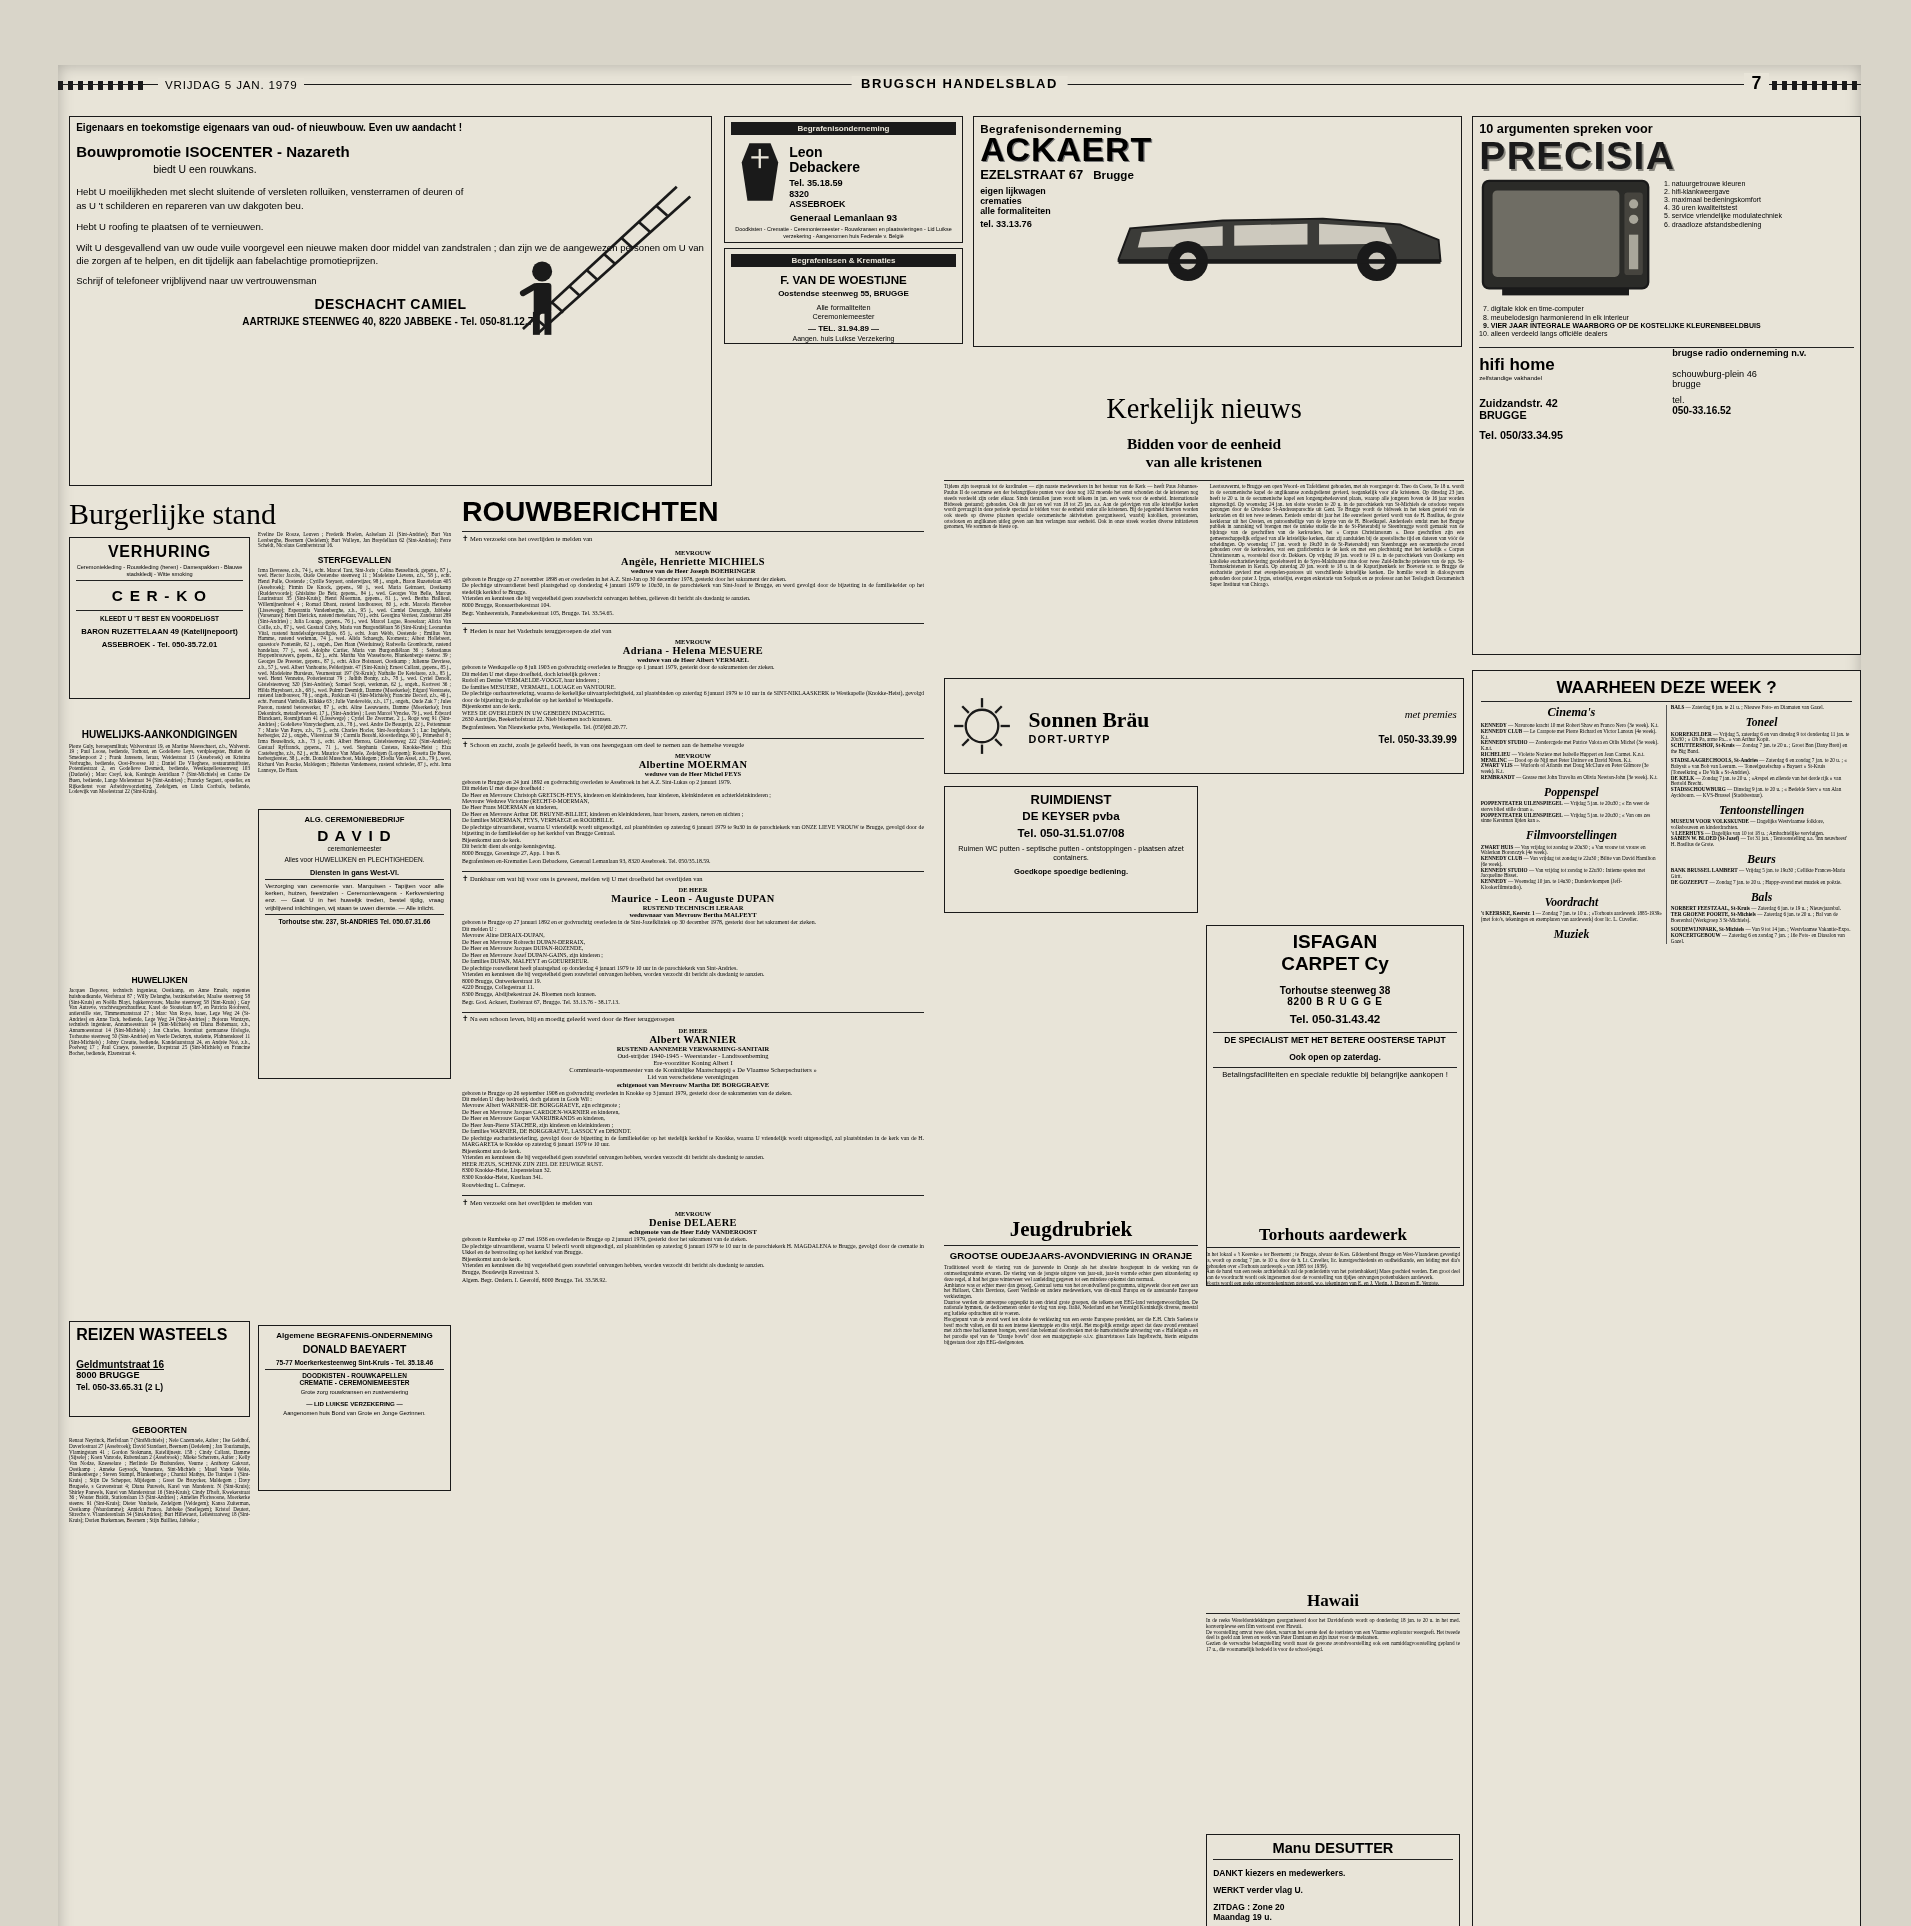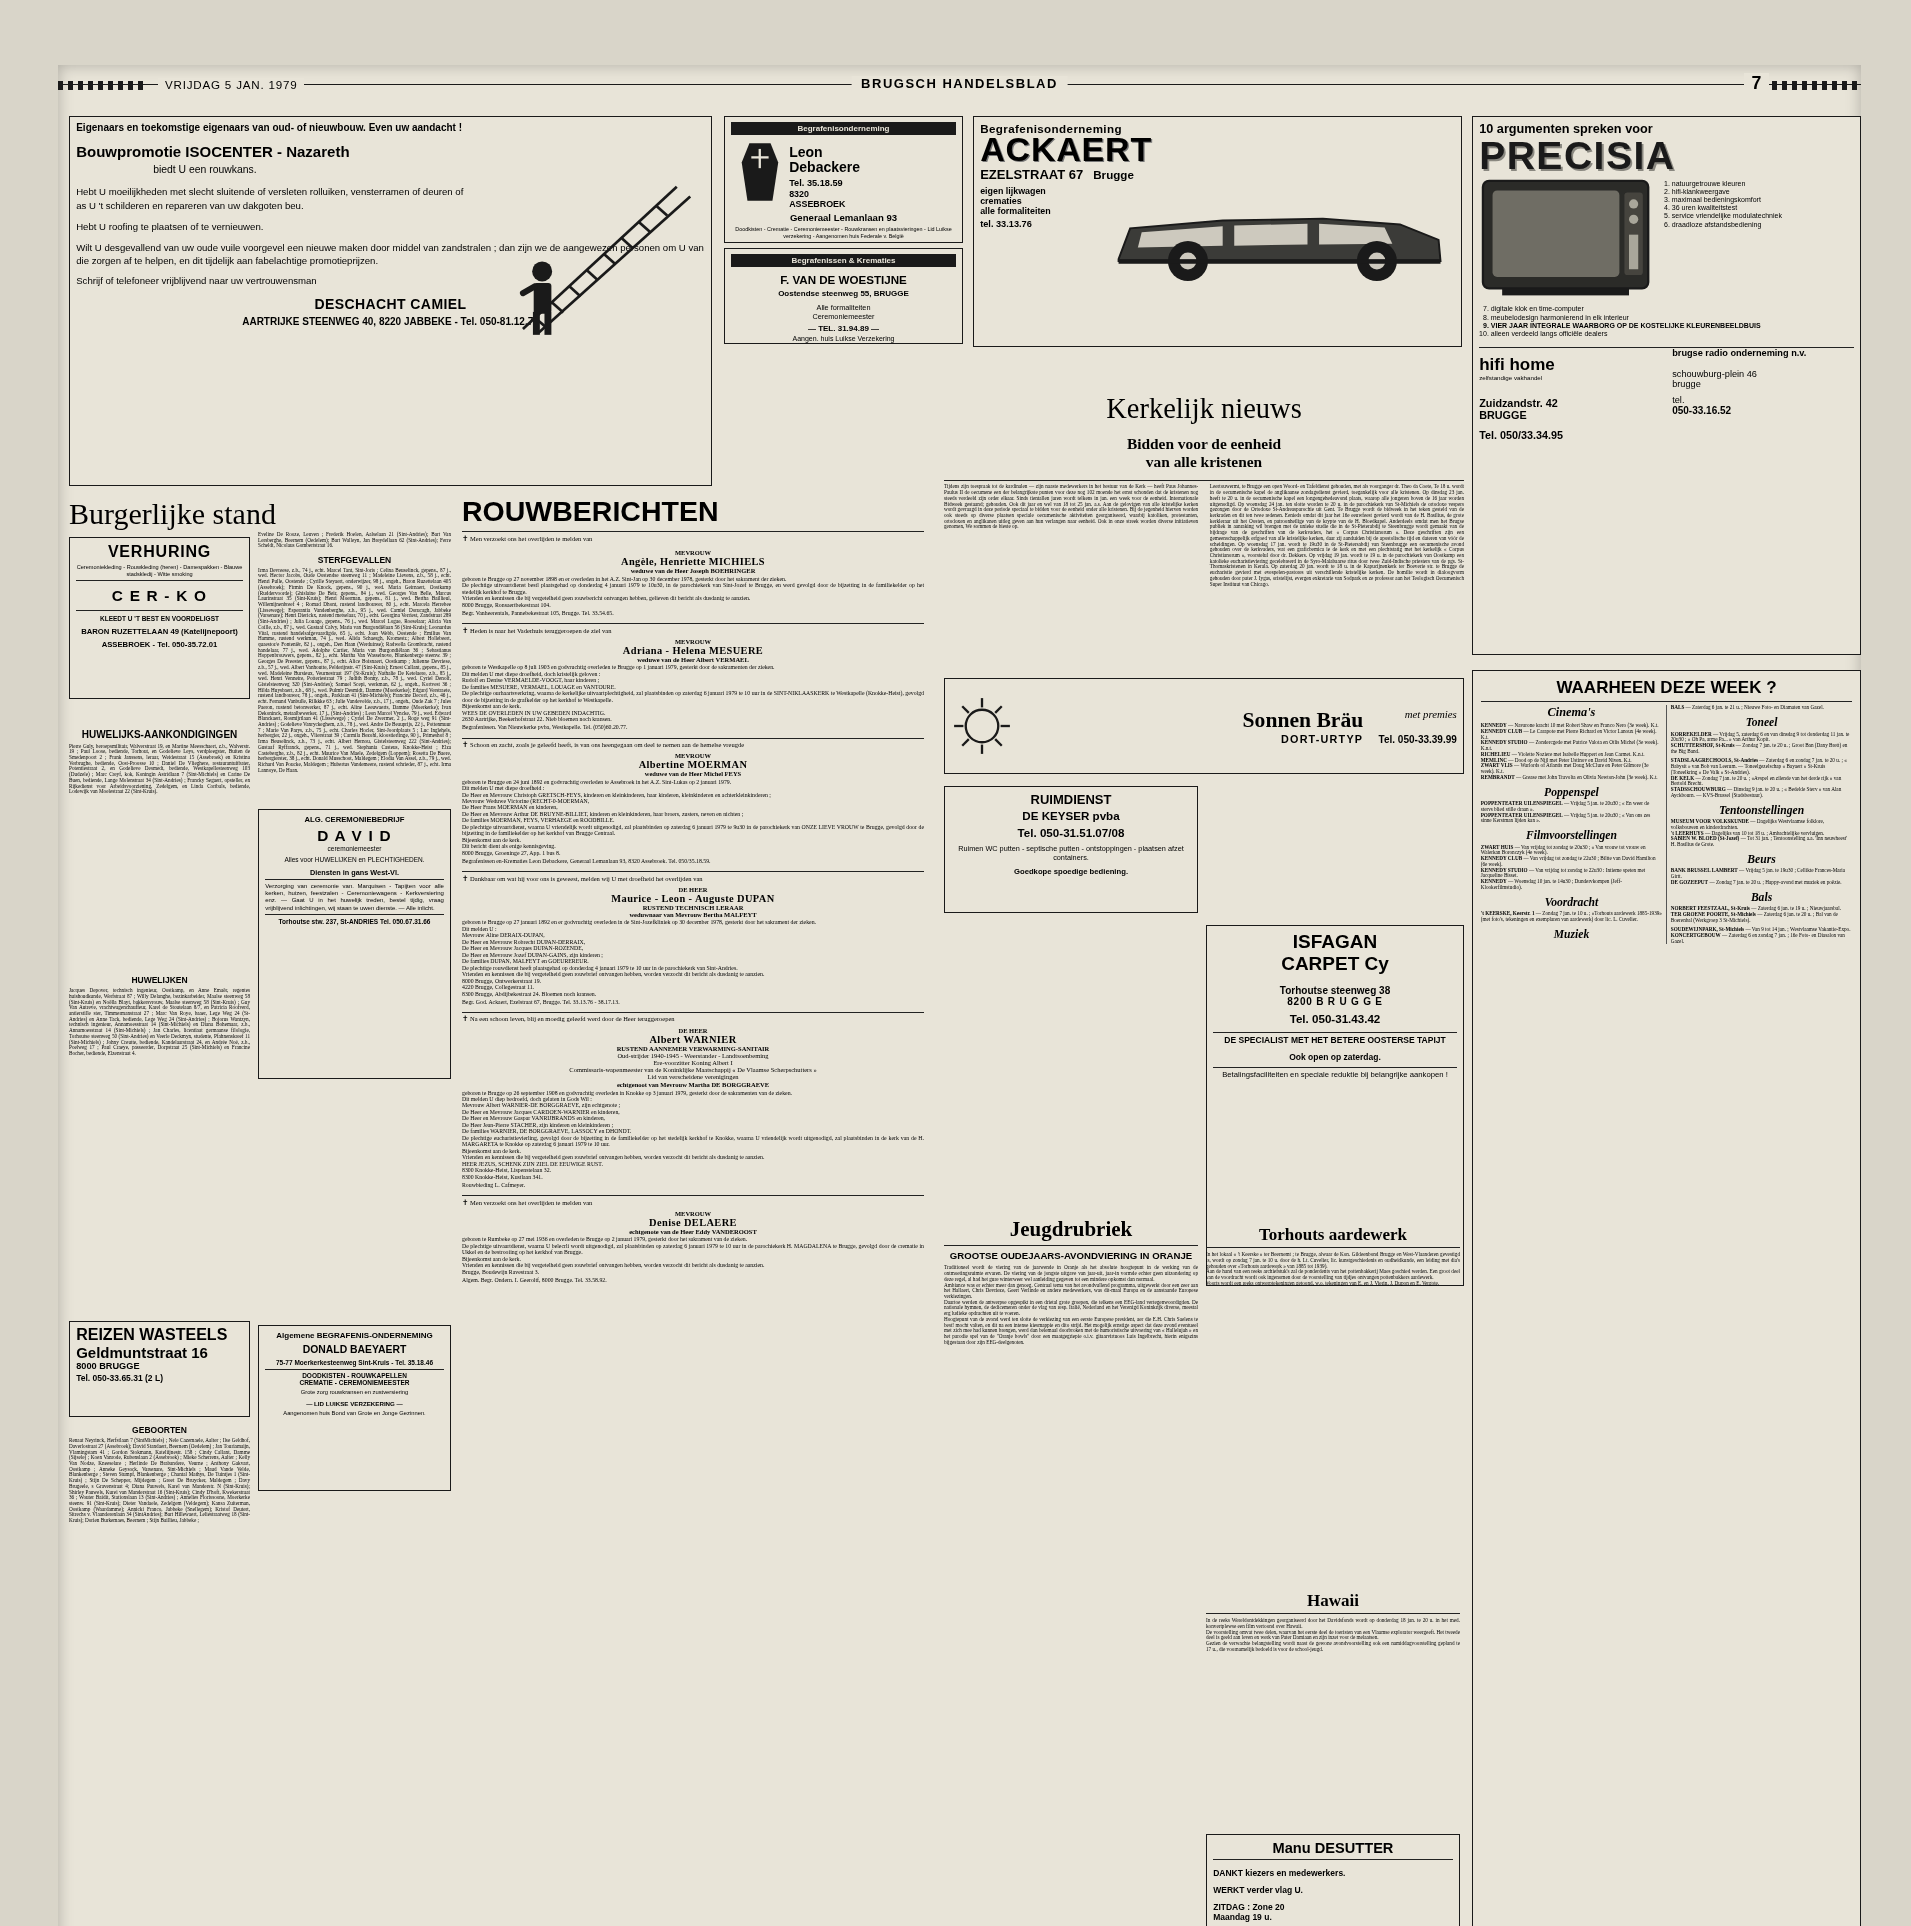--- a/index.html
+++ b/index.html
@@ -224,21 +224,21 @@
     <div class="xtiny just" style="margin-top:3.1px;white-space:pre-line;">Pierre Guly, beroepsmilitair, Walverstraat 19, en Martine Meesschaert, z.b., Walverstr. 19 ; Paul Loose, bediende, Torhout, en Godelieve Leys, verdpleegster, Buiten de Smedenpoort 2 ; Frank Janssens, leraar, Weidestraat 15 (Assebroek) en Kristina Verbrughe, bediende, Oost-Proosse 10 ; Daniel De Vlieghere, restaurantuitbater, Potentiestraat 2, en Godelieve Desmedt, bediende, Westkapellesteenweg 103 (Dudzele) ; Marc Creyf, kok, Koningin Astridlaan 7 (Sint-Michiels) en Carine De Buen, bediende, Lange Molenstraat 34 (Sint-Andries) ; Francky Segaert, opsteller, en Rijkedienst voor Arbeidsvoorziening, Zedelgem, en Linda Cortbals, bediende, Lodewijk van Moelestraat 22 (Sint-Kruis).</div>
   </div>
 
   <div class="box" style="left:69px;top:975px;width:181px;">
     <div class="sans b ctr" style="font-size:8.5px;">HUWELIJKEN</div>
     <div class="xtiny just" style="margin-top:3.1px;">Jacques Depover, technisch ingenieur, Oostkamp, en Anne Emaër, regentes huishoudkunde, Werfstraat 87 ; Willy Delanghe, bezinkarbeider, Maalse steenweg 58 (Sint-Kruis) en Noëlla Blayt, bakkersvrouw, Maalse steenweg 58 (Sint-Kruis) ; Guy Van Autreve, vrachtwagenchauffeur, Karel de Stoutelaan 8/7, en Patricia Roofverd, antierstille ster, Timmermanstraat 27 ; Marc Van Roye, baaer, Lege Weg 24 (St-Andries) en Anne Tack, bediende, Lege Weg 24 (Sint-Andries) ; Bojorus Wantzyn, technisch ingenieur, Annamoesstraat 14 (Sint-Michiels) en Diana Bohemaar, z.b., Annamoesstraat 14 (Sint-Michiels) ; Jan Charles, licentiaat germaanse filologie, Torhoutse steenweg 50 (Sint-Andries) en Veerle Deckmyn, studente, Pfahnenskreef 11 (Sint-Michiels) ; Johny Creutte, bediende, Kandelaarstraat 24, en Andrée Noé, z.b., Poelweg 17 ; Paul Craeye, passeerder, Dorpstraat 25 (Sint-Michiels) en Francine Bocher, bediende, Elzenstraat 4.</div>
   </div>
 
   <div class="ad" style="left:69px;top:1321px;width:181px;height:96px;">
     <div class="sans b" style="font-size:16px;line-height:1.05;">REIZEN WASTEELS</div>
-    <div class="sans b" style="font-size:15px;margin-top:0;">Geldmuntstraat 16</div>
+    <div class="sans b" style="font-size:10px;margin-top:15px;text-decoration:underline;">Geldmuntstraat 16</div>
     <div class="sans b" style="font-size:9.2px;">8000 BRUGGE</div>
     <div class="sans b" style="font-size:8.5px;margin-top:2.3px;">Tel. 050-33.65.31 (2 L)</div>
   </div>
 
   <div class="box" style="left:69px;top:1425px;width:181px;">
     <div class="sans b ctr" style="font-size:8.5px;">GEBOORTEN</div>
     <div class="xtiny just" style="margin-top:3.1px;">Renaat Neyrinck, Herfstlaan 7 (SintMichiels) ; Nele Cazemaele, Aalter ; Ilse Geldhof, Daverlostraat 27 (Assebroek); David Standaert, Beernem (Oedelem) ; Jan Touriamaijn, Vlamingstam 41 ; Gordon Stokmann, Kateliijnestr. 158 ; Cindy Callant, Damme (Sijsele) ; Koen Vanrode, Rubenslaan 2 (Assebroek) ; Mieke Scherrens, Aalter ; Kelly Van Nodze, Kneeselare ; Herlinde De Brabandere, Veurne ; Anthony Gakvart, Oostkamp ; Anneke Geysock, Varsenare, Sint-Michiels ; Maud Vande Velde, Blankenberge ; Steven Stumpf, Blankenberge ; Chantal Mathys, De Tuintjes 1 (Sint-Kruis) ; Stijn De Schepper, Mijdegem ; Greet De Bruycker, Maldegem ; Davy Brugeele, s Gravenstraat 4; Diana Pauwels, Karel van Manderstr. N (Sint-Kruis); Shirley Pauwels, Kurei van Manderstraat 16 (Sint-Kruis); Cindy D'hoft, Kwekerstraat 36 ; Wouter Baidit, Stationslaan 13 (Sint-Andries) ; Annelies Florissoone, Moerkerke steenw. 91 (Sint-Kruis); Dieter Vandaele, Zedelgem (Veldegem); Kansa Zuiterman, Oostkamp (Waardamme); Annicki Franco, Jabbeke (Snellegem); Kristof Deutert, Sitrechs v. Vlaanderenlaan 34 (SintAndries); Bart Hillewaert, Leliestraatweg 18 (Sint-Kruis); Dorien Burkemaes, Beernem ; Stijn Baillieu, Jabbeke ;</div>
   </div>
 
   <div class="ad" style="left:258px;top:809px;width:193px;height:270px;">
@@ -457,21 +457,21 @@
           <line x1="80" y1="8" x2="80" y2="32"></line>
             <line x1="80" y1="128" x2="80" y2="152"></line>
           <line x1="8" y1="80" x2="32" y2="80"></line>
             <line x1="128" y1="80" x2="152" y2="80"></line>
           <line x1="29" y1="29" x2="46" y2="46"></line>
             <line x1="114" y1="114" x2="131" y2="131"></line>
           <line x1="131" y1="29" x2="114" y2="46"></line>
             <line x1="46" y1="114" x2="29" y2="131"></line>
         </g>
       </svg>
-      <div style="flex:1;text-align:right;">
+      <div style="flex:1;">
         <div class="serif b" style="font-size:21.6px;">Sonnen Bräu</div>
         <div class="sans b" style="font-size:10.8px;letter-spacing:1.2px;">DORT-URTYP</div>
       </div>
       <div style="text-align:right;">
         <div class="serif i" style="font-size:10.8px;">met premies</div>
         <div class="sans b" style="font-size:10px;margin-top:14px;">Tel. 050-33.39.99</div>
       </div>
     </div>
   </div>
 

